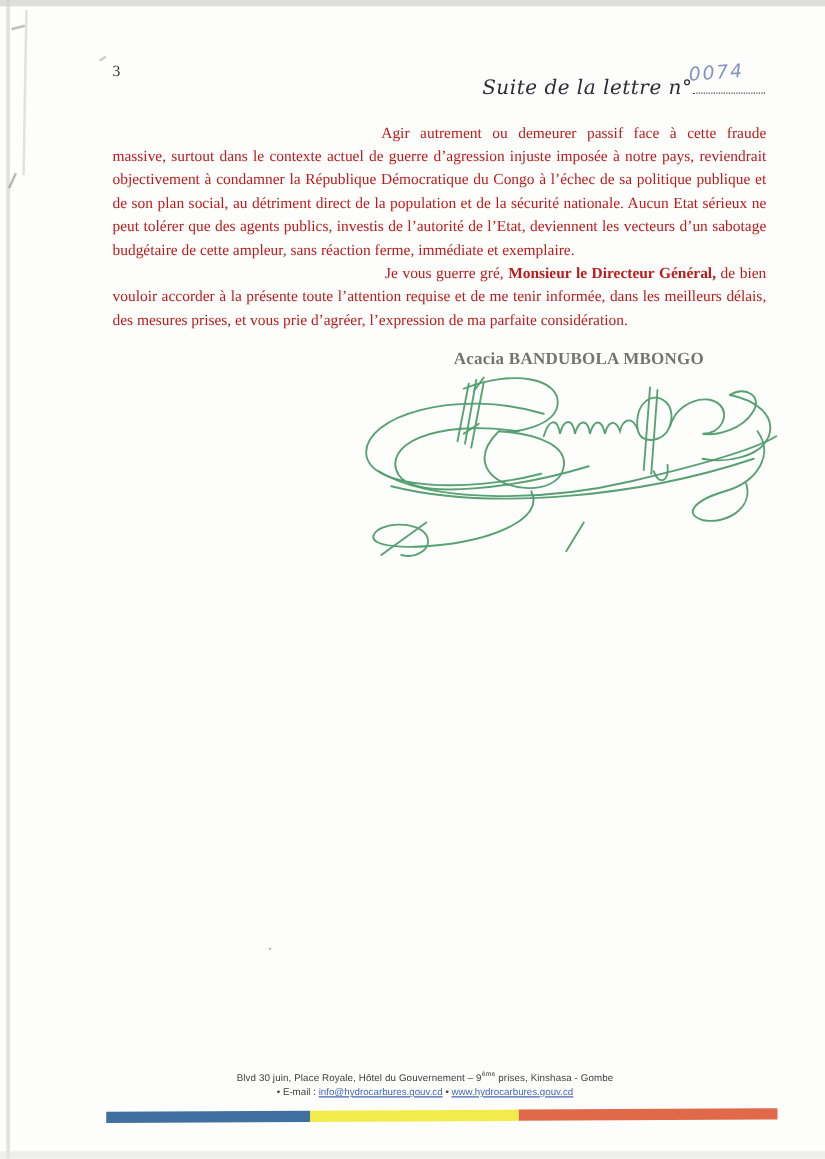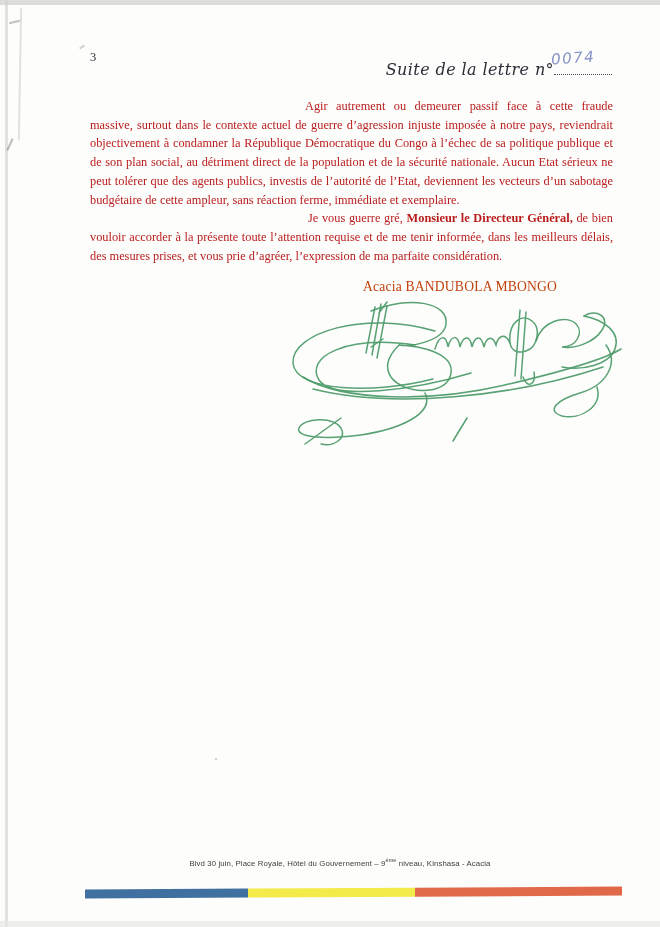--- a/index.html
+++ b/index.html
@@ -45,21 +45,21 @@
     font-size:12.35px;line-height:18.7px;color:#b91c1c;
     text-align:justify;
   }
   .body-text p{margin:0;}
   .indent1{text-indent:215px;}
   .indent2{text-indent:218px;}
 
   
   .sig-name{
     position:absolute;left:363px;top:279px;
-    font-size:13.6px;font-weight:normal;color:#c2410c;letter-spacing:.2px;
+    font-size:13.6px;font-weight:bold;color:#737373;letter-spacing:.2px;
   }
   .signature{position:absolute;left:283px;top:297px;}
   .signature path{fill:none;stroke:#4f9c6b;stroke-width:1.5;stroke-linecap:round;opacity:.95;}
 
   
   .footer-addr{
     position:absolute;left:20px;top:857px;width:640px;
     text-align:center;font-family:"Liberation Sans", sans-serif;
     font-size:7.8px;color:#3d3d3f;letter-spacing:.1px;
   }
@@ -109,22 +109,23 @@
     <path d="M88 14 C128 -2 166 6 163 27 C161 44 128 50 116 48 C150 50 174 61 167 80 C160 99 120 97 108 80 C102 71 104 60 116 48"></path>
     <path d="M152 34 C82 13 8 36 10 66 C12 95 92 97 150 82 M132 48 C62 38 22 60 36 83 C50 104 132 93 188 76"></path>
     <path d="M152 52 C156 38 163 37 165 50 C168 38 175 37 177 50 C180 39 187 37 189 50 C192 39 198 37 201 50 C203 41 209 37 213 48 C215 39 222 35 227 46"></path>
     <path d="M227 46 C225 25 239 16 249 24 C258 31 255 50 243 54 C234 57 228 53 227 46 M237 13 L232 79 M243 15 L238 82 M240 80 C244 92 253 88 251 75"></path>
     <path d="M253 44 C259 24 283 17 293 27 C301 35 294 50 279 50 C291 52 311 46 319 33 C328 20 313 11 301 19"></path>
     <path d="M301 19 C321 23 338 35 332 52 C326 68 299 74 279 70 M323 48 C336 66 324 88 297 96 C273 103 263 114 279 119 C297 123 320 110 314 90"></path>
     <path d="M20 80 C60 105 150 105 222 88 C282 74 322 62 338 52 M30 92 C110 112 230 100 320 70"></path>
     <path d="M142 96 C152 116 118 132 78 138 C40 143 12 140 16 131 C20 121 50 119 58 131 C64 142 50 150 38 147 M22 147 L58 121 M170 144 L184 121"></path>
   </svg>
 
-  <div class="footer-addr"><span>Blvd 30 juin, Place Royale, Hôtel du Gouvernement – 9</span><sup>ème</sup><span> niveau, Kinshasa - Acacia</span></div>
+  <div class="footer-addr"><span>Blvd 30 juin, Place Royale, Hôtel du Gouvernement – 9</span><sup>ème</sup><span> prises, Kinshasa - Gombe</span></div>
 
+  <div class="footer-contact"><span>• E-mail : </span><a>info@hydrocarbures.gouv.cd</a><span> • </span><a>www.hydrocarbures.gouv.cd</a></div>
 
   <div class="flag-bar">
     <div class="seg blue"></div>
     <div class="seg yellow"></div>
     <div class="seg red"></div>
   </div>
 
 </div>
 
 </body></html>

